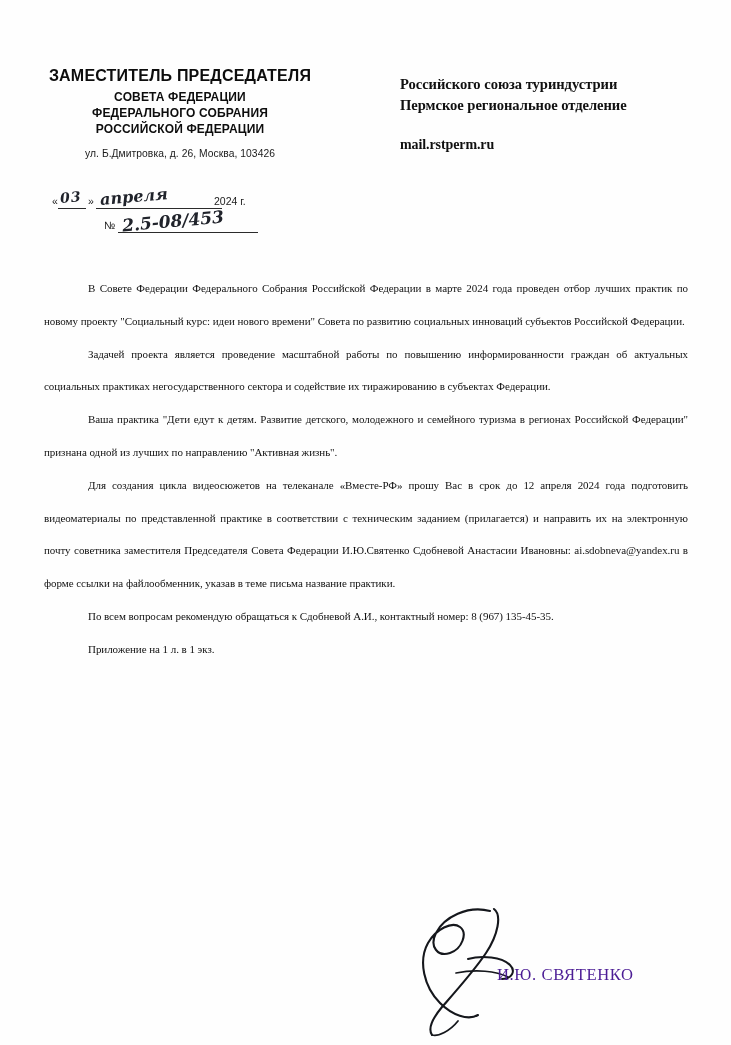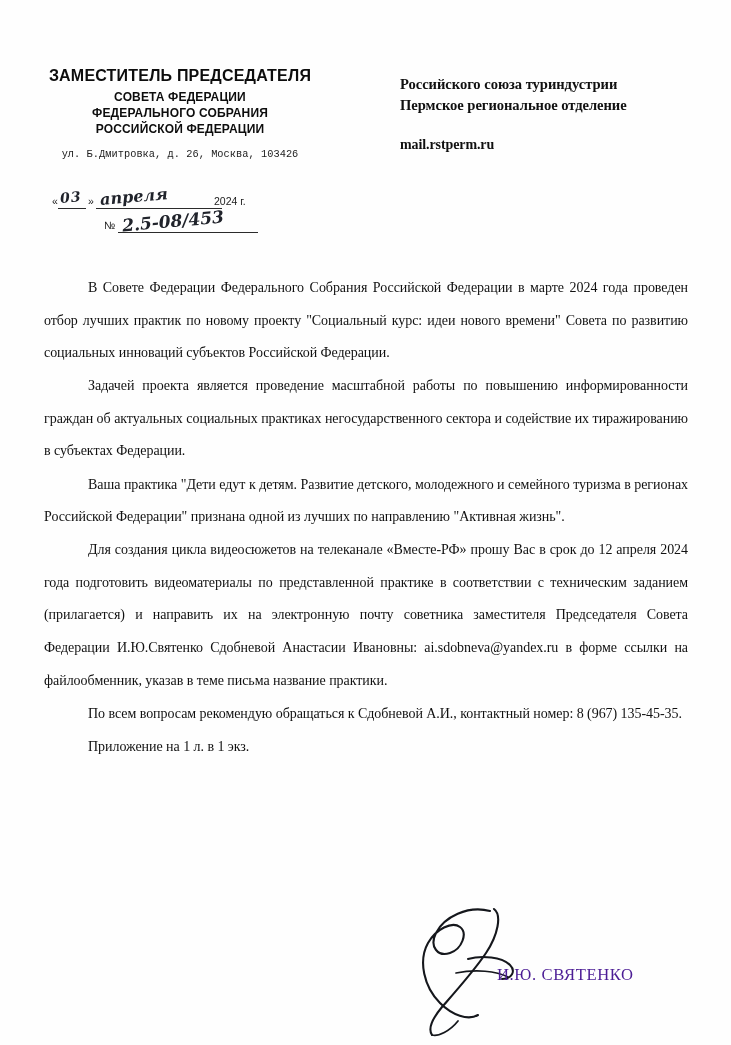--- a/index.html
+++ b/index.html
@@ -57,21 +57,20 @@
     white-space: nowrap;
   }
   .lh-line2 { margin-top: 4px; }
   .lh-addr {
     margin-top: 10px;
     font-size: 10.3px;
     font-weight: normal;
     letter-spacing: .05px;
     color: #1a1a1a;
     white-space: nowrap;
-    font-family: Liberation Mono, monospace;
   }
 
   
   .reg-block {
     position: absolute;
     left: 52px;
     top: 186px;
     width: 250px;
     font-family: "Liberation Sans", "DejaVu Sans", sans-serif;
     font-size: 10.5px;
@@ -134,21 +133,21 @@
     font-weight: bold;
     letter-spacing: -0.1px;
   }
 
   
   .body-text {
     position: absolute;
     left: 44px;
     top: 272px;
     width: 644px;
-    font-size: 14px;
+    font-size: 11px;
     line-height: 32.6px;
     text-align: justify;
     text-justify: inter-word;
     color: #111111;
     letter-spacing: -0.05px;
   }
   .body-text p {
     margin: 0 0 0.5px 0;
     text-indent: 44px;
   }

